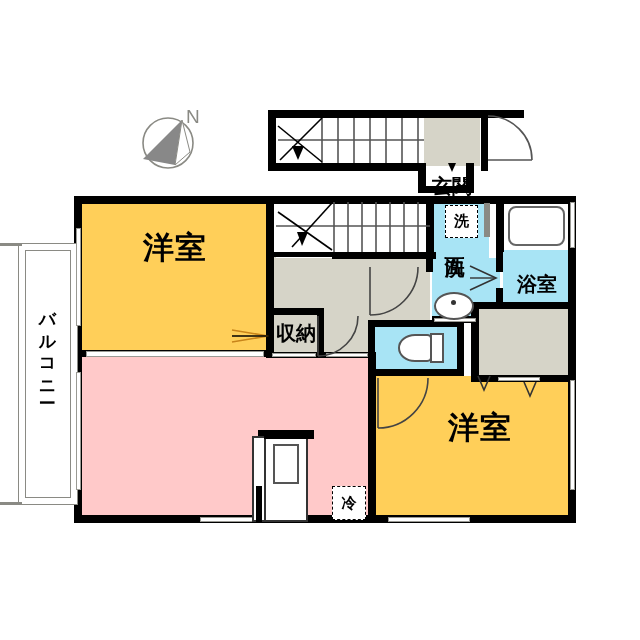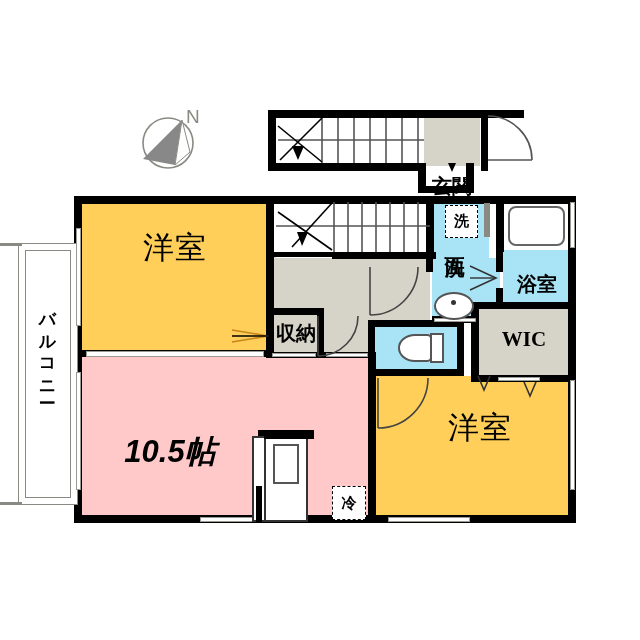--- a/index.html
+++ b/index.html
@@ -36,21 +36,21 @@
   .label {
     position: absolute;
     color: #000000;
     font-family: "Liberation Sans", sans-serif;
     text-align: center;
     white-space: nowrap;
     line-height: 1.05;
   }
   .room-name {
     font-size: 31px;
-    font-weight: 400;
+    font-weight: 700;
     letter-spacing: 1px;
   }
   .room-area {
     font-size: 31px;
     font-weight: 700;
     font-style: italic;
   }
   .ldk-name {
     font-size: 33px;
     font-weight: 700;
@@ -257,27 +257,25 @@
 
   <div class="dashbox" style="left:445px; top:205px; width:33px; height:33px;">
     <span class="tiny-label">洗</span>
   </div>
 
   <div class="thinwall" style="left:484px; top:203px; width:6px; height:34px;"></div>
 
   <div class="label room-name" style="left:110px; top:232px; width:130px;">洋室</div>
 
   <div class="label ldk-name" style="left:95px; top:398px; width:150px;"></div>
-  <div class="label ldk-area" style="left:95px; top:436px; width:150px;">10.5帖</div>
 
   <div class="label room-name" style="left:415px; top:412px; width:130px;">洋室</div>
 
   <div class="label small-label" style="left:272px; top:323px; width:48px; letter-spacing:0px;">収納</div>
 
-  <div class="label wic-label" style="left:484px; top:328px; width:80px;">WIC</div>
 
   <div class="label small-label vert" style="left:444px; top:242px; letter-spacing:0px;">洗面</div>
 
   <div class="label small-label" style="left:507px; top:274px; width:60px;">浴室</div>
 
   <svg class="overlay" viewBox="0 0 640 640">
 
     <g stroke="#555" stroke-width="1.6" fill="none">
       <line x1="322" y1="118" x2="322" y2="163"></line>
       <line x1="338" y1="118" x2="338" y2="163"></line>

